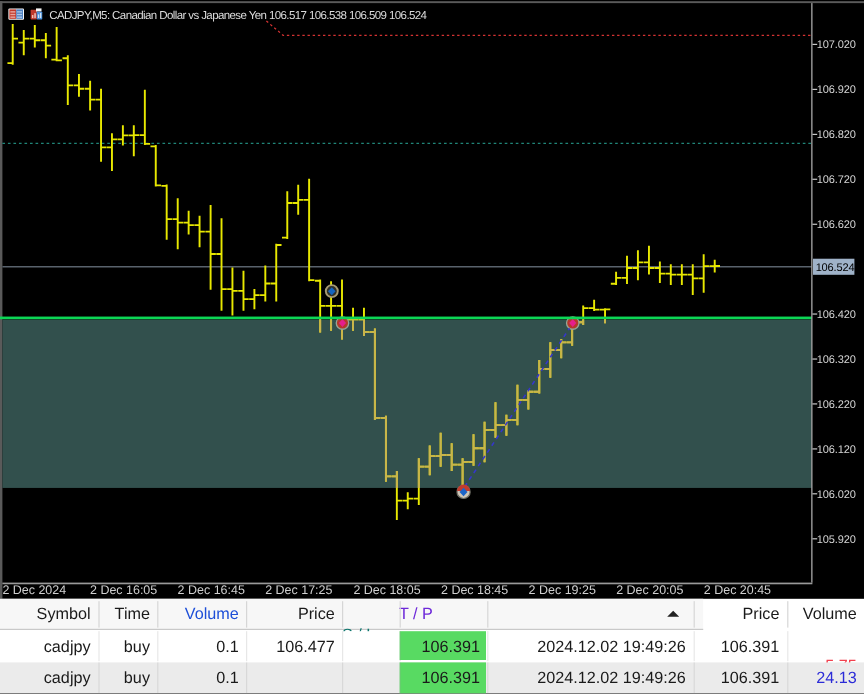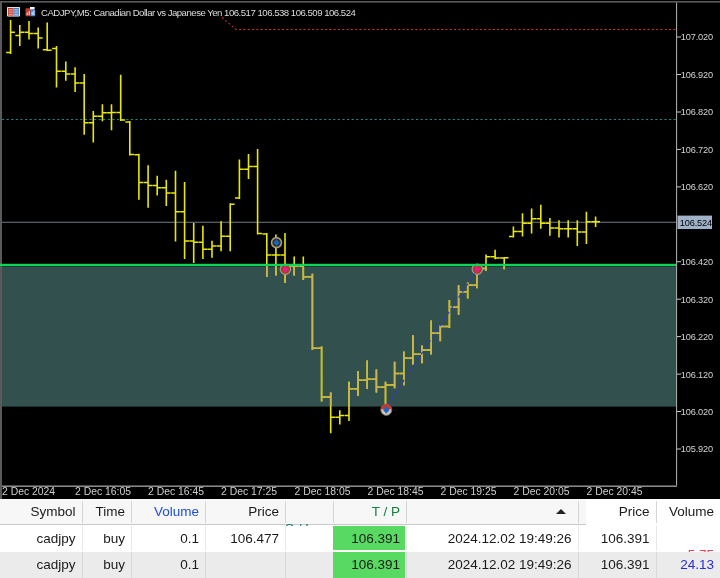--- a/index.html
+++ b/index.html
@@ -88,21 +88,21 @@
 <text x="513.5" y="494.8" font-family="Liberation Sans, sans-serif" font-size="10.4px" fill="#cfcfcf">2 Dec 20:05</text>
 <text x="586.5" y="494.8" font-family="Liberation Sans, sans-serif" font-size="10.4px" fill="#cfcfcf">2 Dec 20:45</text>
 </svg>
 <div style="position:absolute;left:0;top:499px;width:720px;height:79px;background:#fff;font-family:'Liberation Sans',sans-serif;font-size:13.5px">
       <div style="position:absolute;left:0;top:0;width:586px;height:25.5px;background:#f7f7f7;border-bottom:1px solid #c9c9c9">
         <div style="position:absolute;left:0px;top:0;width:75.5px;height:25px;line-height:25px;text-align:right;color:#1a1a1a">Symbol</div>
         <div style="position:absolute;left:81.5px;top:0;width:43.5px;height:25px;line-height:25px;text-align:right;color:#1a1a1a">Time</div>
         <div style="position:absolute;left:131px;top:0;width:68px;height:25px;line-height:25px;text-align:right;color:#1d4ed8">Volume</div>
         <div style="position:absolute;left:205px;top:0;width:74px;height:25px;line-height:25px;text-align:right;color:#1a1a1a">Price</div>
         <div style="position:absolute;left:285px;top:17px;width:41.5px;height:25px;line-height:25px;color:#0f766e">S / L</div>
-        <div style="position:absolute;left:332.5px;top:0;width:67.5px;height:25px;line-height:25px;text-align:right;color:#15803d">T / P</div>
+        <div style="position:absolute;left:332.5px;top:0;width:67.5px;height:25px;line-height:25px;text-align:left;color:#6d28d9">T / P</div>
         <div style="position:absolute;left:577.5px;top:0;width:72.0px;height:25px;line-height:25px;text-align:right;color:#1a1a1a">Price</div>
         <div style="position:absolute;left:655.5px;top:0;width:58.5px;height:25px;line-height:25px;text-align:right;color:#1a1a1a">Volume</div>
         <div style="position:absolute;left:81.5px;top:2px;width:1px;height:22px;background:#d6d6d6"></div>
         <div style="position:absolute;left:131px;top:2px;width:1px;height:22px;background:#d6d6d6"></div>
         <div style="position:absolute;left:205px;top:2px;width:1px;height:22px;background:#d6d6d6"></div>
         <div style="position:absolute;left:285px;top:2px;width:1px;height:22px;background:#d6d6d6"></div>
         <div style="position:absolute;left:332.5px;top:2px;width:1px;height:22px;background:#d6d6d6"></div>
         <div style="position:absolute;left:406px;top:2px;width:1px;height:22px;background:#d6d6d6"></div>
         <div style="position:absolute;left:577.5px;top:2px;width:1px;height:22px;background:#d6d6d6"></div>
         <div style="position:absolute;left:655.5px;top:2px;width:1px;height:22px;background:#d6d6d6"></div>

